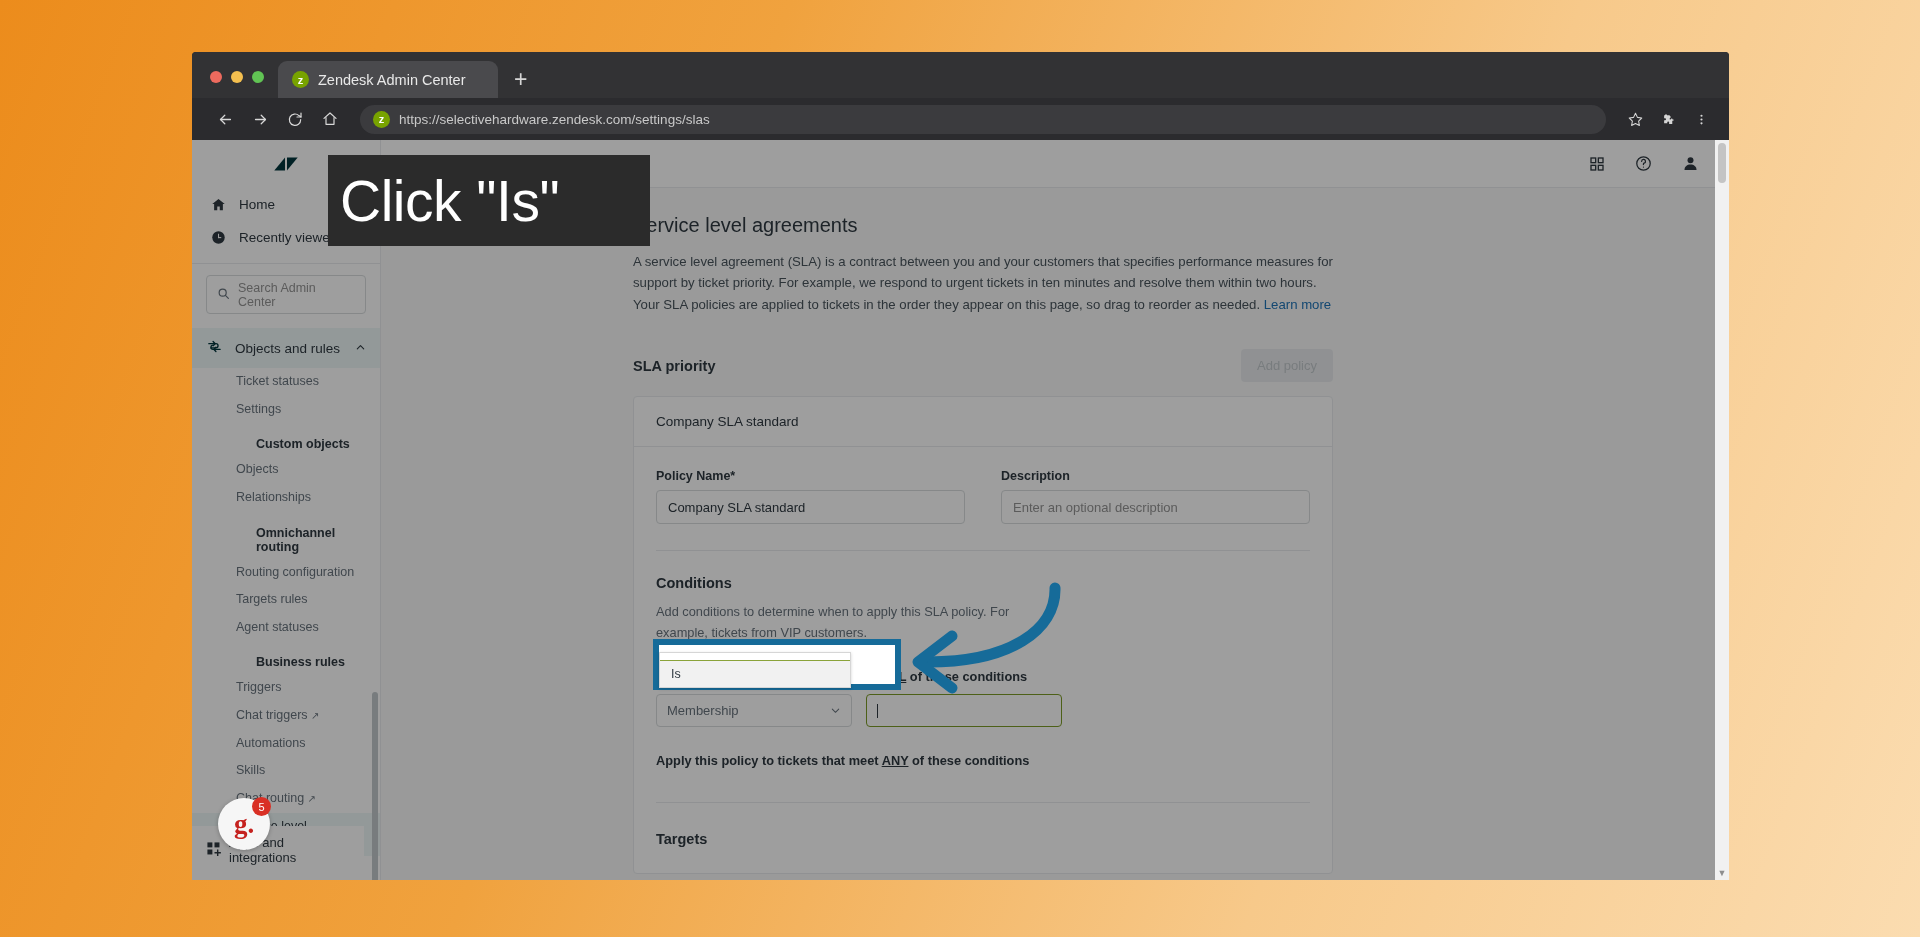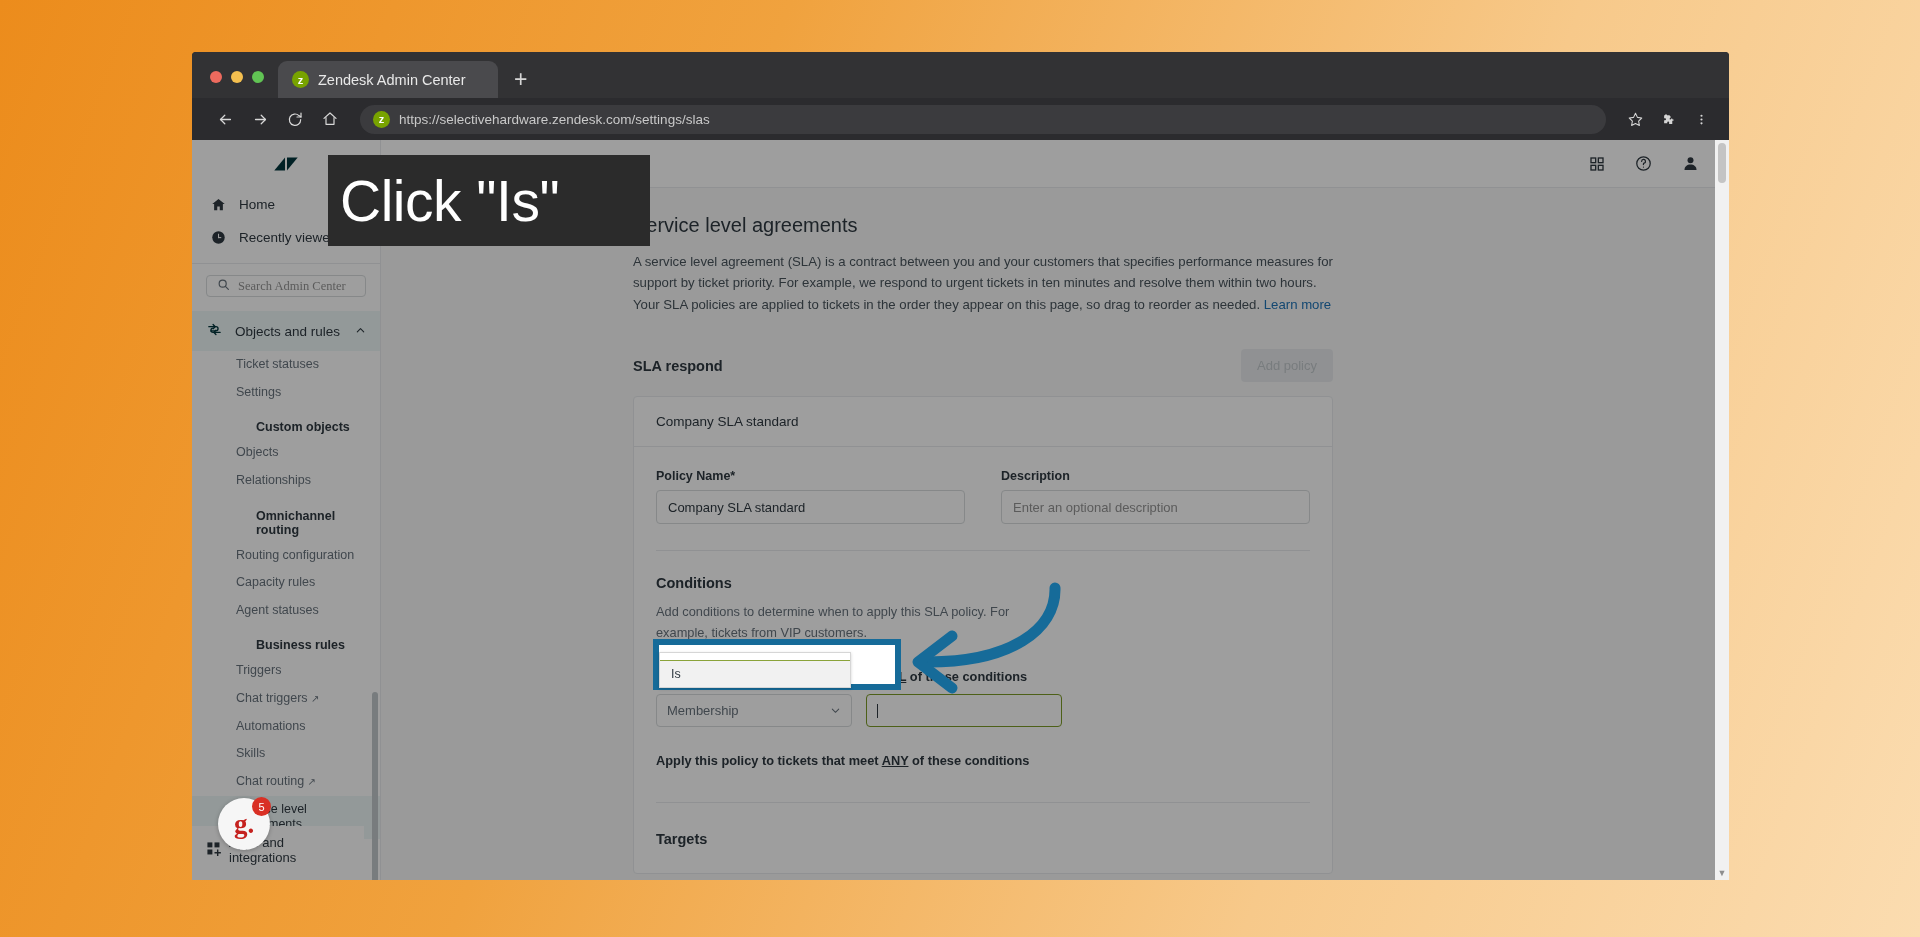--- a/index.html
+++ b/index.html
@@ -127,26 +127,26 @@
   }
   .zd-toprow {
     display: flex; align-items: center; gap: 12px;
     padding: 9px 18px;
     font-size: 13.5px; color: #2f3941;
   }
   .zd-toprow .ic { width: 17px; display:flex; align-items:center; justify-content:center;}
   .sep { height: 1px; background: #e9ebed; margin: 9px 0 11px 0; }
   .zd-search {
     margin: 0 14px 14px 14px;
-    height: 22px;
+    height: 39px;
     border: 1px solid #d8dcde;
     border-radius: 4px;
     display: flex; align-items: center; gap: 8px;
     padding: 0 10px;
-    font-size: 12.5px; color: #949494; font-family: Liberation Serif, serif;
+    font-size: 12.5px; color: #949494;
   }
   .zd-section {
     display: flex; align-items: center; gap: 12px;
     padding: 10px 14px;
     font-size: 13.5px; color: #2f3941;
     background: #edf7f7;
   }
   .zd-section .chev { margin-left: auto; }
   .zd-group-title {
     font-size: 12.5px; font-weight: bold; color: #2f3941;
@@ -503,21 +503,21 @@
 
       <a class="zd-link">Ticket statuses</a>
       <a class="zd-link">Settings</a>
 
       <div class="zd-group-title">Custom objects</div>
       <a class="zd-link">Objects</a>
       <a class="zd-link">Relationships</a>
 
       <div class="zd-group-title">Omnichannel routing</div>
       <a class="zd-link">Routing configuration</a>
-      <a class="zd-link">Capacity rules</a>
+      <a class="zd-link">Targets rules</a>
       <a class="zd-link">Agent statuses</a>
 
       <div class="zd-group-title">Business rules</div>
       <a class="zd-link">Triggers</a>
       <a class="zd-link"><span>Chat triggers</span> <span class="ext">↗</span></a>
       <a class="zd-link">Automations</a>
       <a class="zd-link">Skills</a>
       <a class="zd-link"><span>Chat routing</span> <span class="ext">↗</span></a>
       <a class="zd-link active">Service level agreements</a>
       <a class="zd-link">Schedules</a>
@@ -569,21 +569,21 @@
         <div class="content-inner">
 
           <h1 class="page-title">Service level agreements</h1>
 
           <p class="page-desc">
             <span>A service level agreement (SLA) is a contract between you and your customers that specifies performance measures for support by ticket priority. For example, we respond to urgent tickets in ten minutes and resolve them within two hours. Your SLA policies are applied to tickets in the order they appear on this page, so drag to reorder as needed.</span>
             <a>Learn more</a>
           </p>
 
           <div class="sla-row">
-            <h2>SLA respond</h2>
+            <h2>SLA priority</h2>
             <button class="add-policy">Add policy</button>
           </div>
 
           <div class="policy-card">
             <div class="policy-card-head">Company SLA standard</div>
 
             <div class="policy-body">
               <div class="field-grid">
                 <div class="field">
                   <label>Policy Name*</label>

